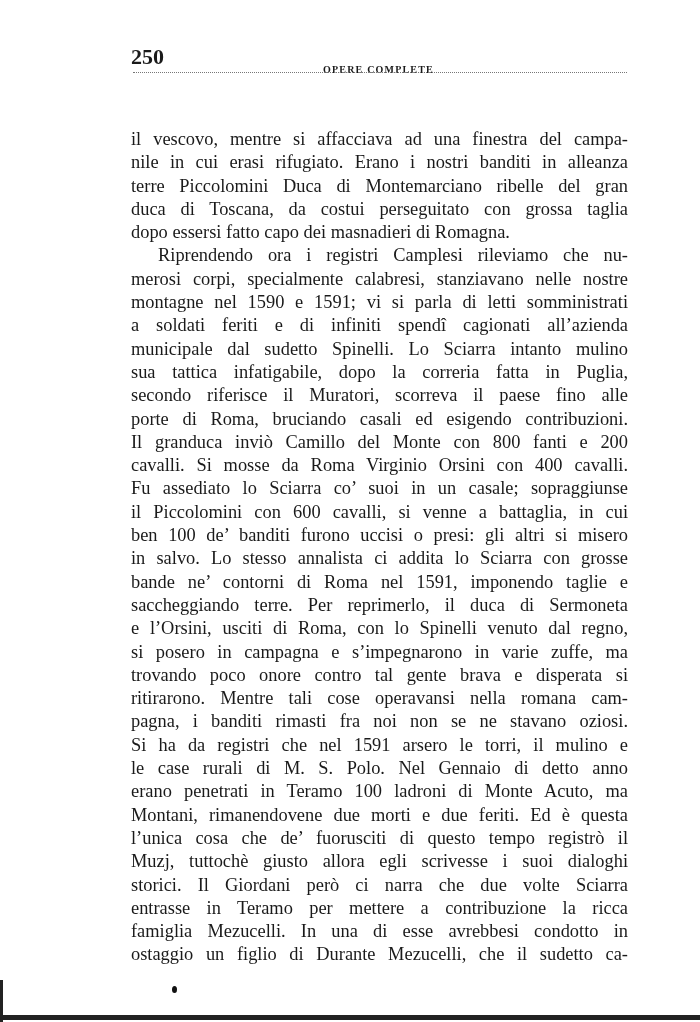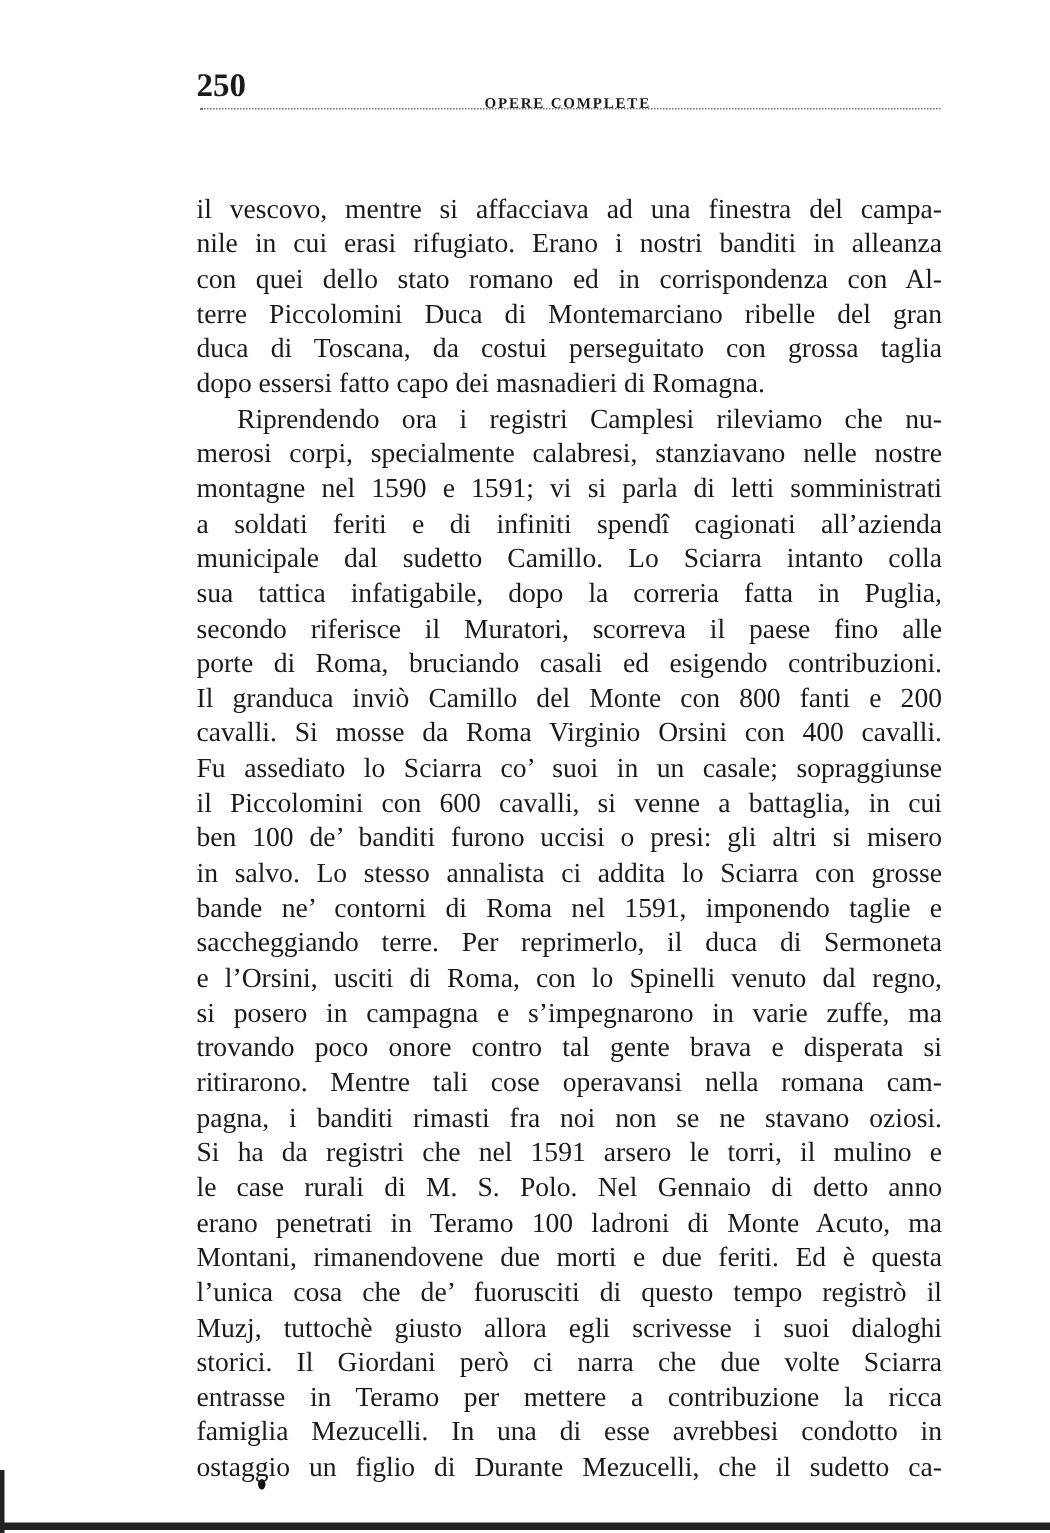--- a/index.html
+++ b/index.html
@@ -48,29 +48,28 @@
 <div class="page">
   <div class="header">
     <span class="page-number">250</span>
     <div class="running-title">OPERE COMPLETE</div>
   </div>
   <div class="rule"></div>
 
   <div class="body-text" id="body-text">
       <div class="line">il vescovo, mentre si affacciava ad una finestra del campa-</div>
       <div class="line">nile in cui erasi rifugiato. Erano i nostri banditi in alleanza</div>
-      <div class="line">con quei dello stato romano ed in corrispondenza con Al-</div>
       <div class="line">terre Piccolomini Duca di Montemarciano ribelle del gran</div>
       <div class="line">duca di Toscana, da costui perseguitato con grossa taglia</div>
       <div class="line last">dopo essersi fatto capo dei masnadieri di Romagna.</div>
       <div class="line indent">Riprendendo ora i registri Camplesi rileviamo che nu-</div>
       <div class="line">merosi corpi, specialmente calabresi, stanziavano nelle nostre</div>
       <div class="line">montagne nel 1590 e 1591; vi si parla di letti somministrati</div>
       <div class="line">a soldati feriti e di infiniti spendî cagionati all’azienda</div>
-      <div class="line">municipale dal sudetto Camillo. Lo Sciarra intanto colla</div>
+      <div class="line">municipale dal sudetto Spinelli. Lo Sciarra intanto mulino</div>
       <div class="line">sua tattica infatigabile, dopo la correria fatta in Puglia,</div>
       <div class="line">secondo riferisce il Muratori, scorreva il paese fino alle</div>
       <div class="line">porte di Roma, bruciando casali ed esigendo contribuzioni.</div>
       <div class="line">Il granduca inviò Camillo del Monte con 800 fanti e 200</div>
       <div class="line">cavalli. Si mosse da Roma Virginio Orsini con 400 cavalli.</div>
       <div class="line">Fu assediato lo Sciarra co’ suoi in un casale; sopraggiunse</div>
       <div class="line">il Piccolomini con 600 cavalli, si venne a battaglia, in cui</div>
       <div class="line">ben 100 de’ banditi furono uccisi o presi: gli altri si misero</div>
       <div class="line">in salvo. Lo stesso annalista ci addita lo Sciarra con grosse</div>
       <div class="line">bande ne’ contorni di Roma nel 1591, imponendo taglie e</div>

